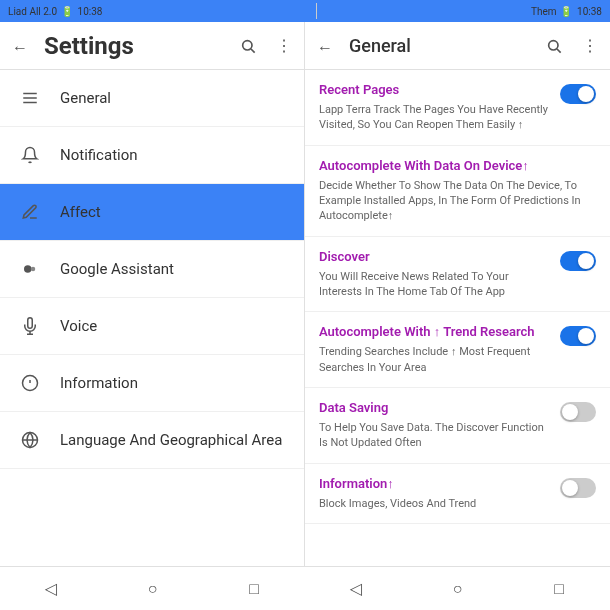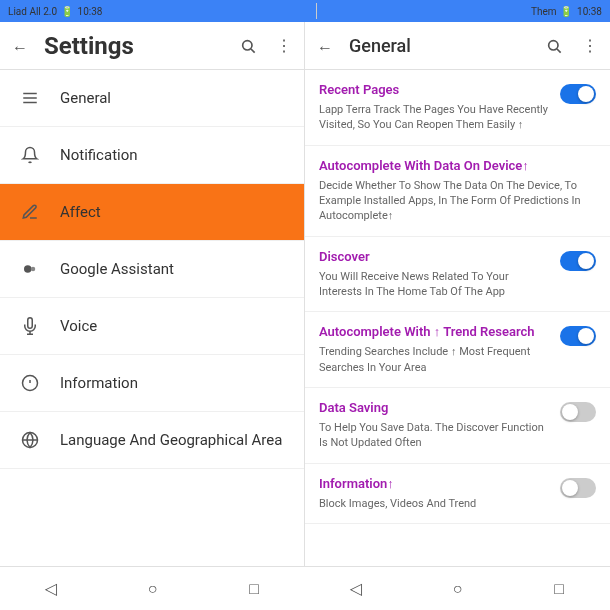--- a/index.html
+++ b/index.html
@@ -85,21 +85,21 @@
       overflow-y: auto;
     }
     .settings-item {
       display: flex;
       align-items: center;
       padding: 14px 16px;
       border-bottom: 1px solid #efefef;
       cursor: pointer;
     }
     .settings-item.active {
-      background: #f97316;
+      background: #3b82f6;
     }
     .settings-item-icon {
       width: 28px;
       height: 28px;
       display: flex;
       align-items: center;
       justify-content: center;
       color: #555;
       margin-right: 16px;
       font-size: 18px;

